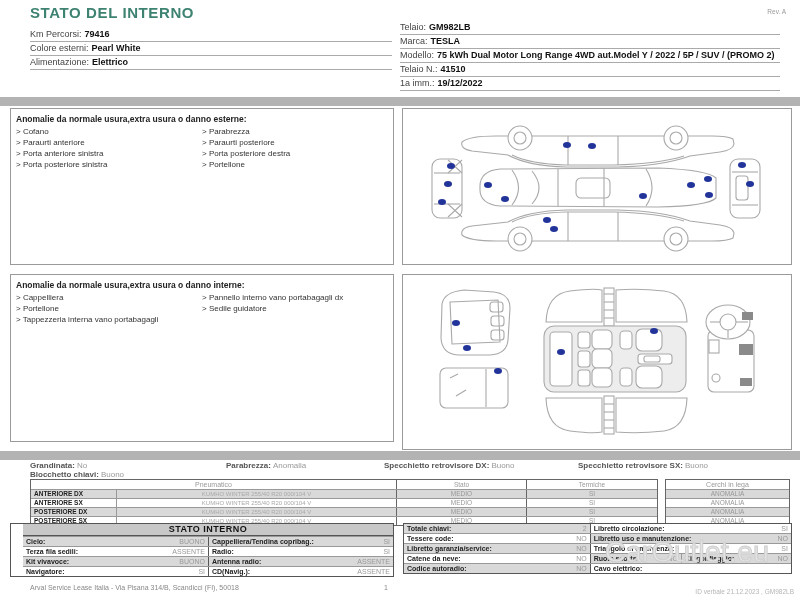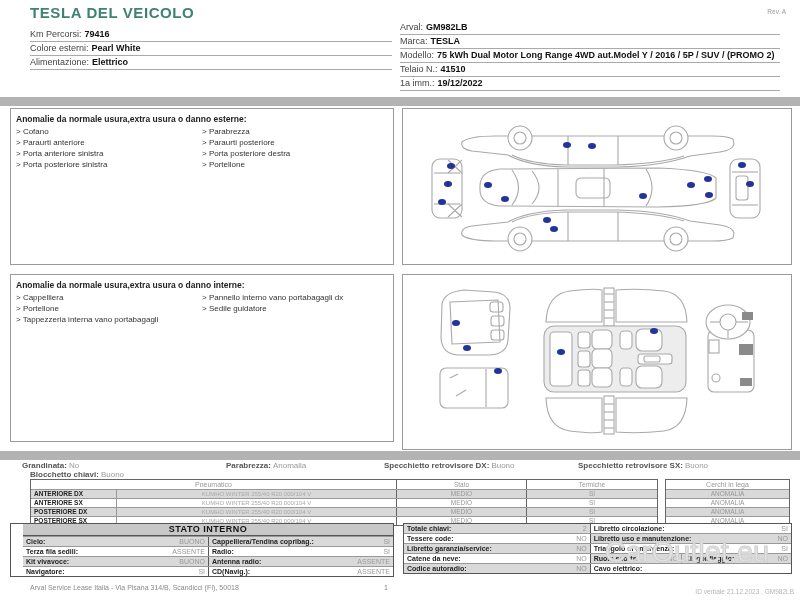--- a/index.html
+++ b/index.html
@@ -59,33 +59,33 @@
   .f{fill:#ffffff;}
   .flr{fill:#ededed;}
   .dk{fill:#8a8a8a;stroke:none;}
   .dot{fill:var(--dot,#22349a);stroke:none;}
 </style>
 </head>
 <body>
 
 <div id="page">
 
-  <div class="abs title">TESLA DEL VEICOLO</div>
+  <div class="abs title">STATO DEL INTERNO</div>
   <div class="abs rev">Rev. A</div>
 
   <div class="info-col" style="left:30px;top:28px;width:362px;">
     <div class="info-row"><span class="lbl">Km Percorsi:</span><span class="val">79416</span></div>
     <div class="info-row"><span class="lbl">Colore esterni:</span><span class="val">Pearl White</span></div>
     <div class="info-row"><span class="lbl">Alimentazione:</span><span class="val">Elettrico</span></div>
   </div>
 
   <div class="info-col" style="left:400px;top:21px;width:380px;">
-    <div class="info-row"><span class="lbl">Arval:</span><span class="val">GM982LB</span></div>
+    <div class="info-row"><span class="lbl">Telaio:</span><span class="val">GM982LB</span></div>
     <div class="info-row"><span class="lbl">Marca:</span><span class="val">TESLA</span></div>
-    <div class="info-row" style="white-space:normal;"><span class="lbl">Modello:</span><span class="val">75 kWh Dual Motor Long Range 4WD aut.Model Y / 2016 / 5P / SUV / (PROMO 2)</span></div>
+    <div class="info-row" style="white-space:normal;"><span class="lbl">Modello:</span><span class="val">75 kWh Dual Motor Long Range 4WD aut.Model Y / 2022 / 5P / SUV / (PROMO 2)</span></div>
     <div class="info-row"><span class="lbl">Telaio N.:</span><span class="val">41510</span></div>
     <div class="info-row"><span class="lbl">1a imm.:</span><span class="val">19/12/2022</span></div>
   </div>
 
   <div class="band" style="top:97px;"></div>
 
   <div class="panel" style="left:10px;top:108px;width:384px;height:157px;">
     <div class="anom-title">Anomalie da normale usura,extra usura o danno esterne:</div>
     <div class="anom-cols">
       <div class="anom-col">
@@ -239,21 +239,21 @@
         <ellipse class="dot" cx="61" cy="70" rx="4" ry="3"></ellipse>
         <ellipse class="dot" cx="92" cy="93" rx="4" ry="3"></ellipse>
         <ellipse class="dot" cx="155" cy="74" rx="4" ry="3"></ellipse>
         <ellipse class="dot" cx="248" cy="53" rx="4" ry="3"></ellipse>
       </g>
     </svg>
   </div>
 
   <div class="band" style="top:451px;"></div>
 
-  <div class="status-item" style="left:22px;top:461px;"><span class="s-l">Grandinata:</span><span class="s-v">No</span></div>
+  <div class="status-item" style="left:30px;top:461px;"><span class="s-l">Grandinata:</span><span class="s-v">No</span></div>
   <div class="status-item" style="left:30px;top:470px;"><span class="s-l">Blocchetto chiavi:</span><span class="s-v">Buono</span></div>
   <div class="status-item" style="left:226px;top:461px;"><span class="s-l">Parabrezza:</span><span class="s-v">Anomalia</span></div>
   <div class="status-item" style="left:384px;top:461px;"><span class="s-l">Specchietto retrovisore DX:</span><span class="s-v">Buono</span></div>
   <div class="status-item" style="left:578px;top:461px;"><span class="s-l">Specchietto retrovisore SX:</span><span class="s-v">Buono</span></div>
 
   <div class="tiretable">
     <div class="tt-row tt-head">
       <div class="tt-c tt-pneu">Pneumatico</div>
       <div class="tt-c tt-stato">Stato</div>
       <div class="tt-c tt-term">Termiche</div>

